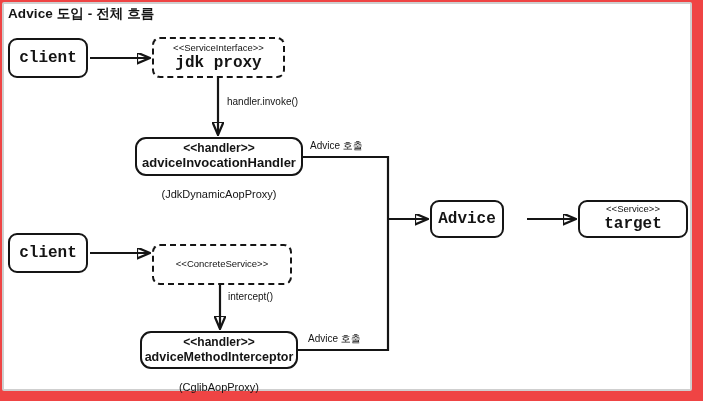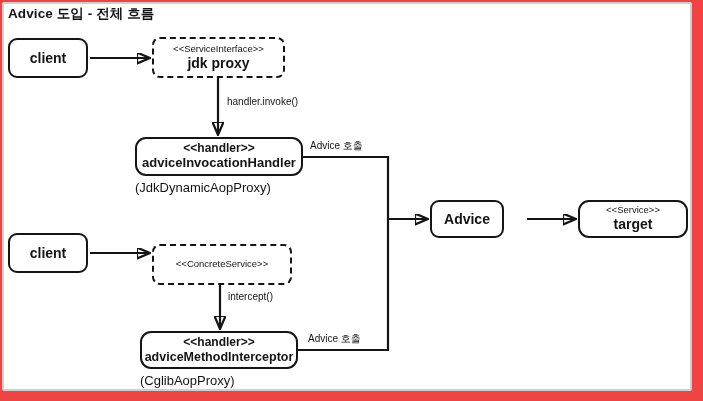--- a/index.html
+++ b/index.html
@@ -40,39 +40,40 @@
     flex-direction: column;
     align-items: center;
     justify-content: center;
     text-align: center;
     line-height: 1.15;
     white-space: nowrap;
   }
   .node.dashed { border: 2px dashed #151515; border-radius: 8px; }
 
   .node .stereotype { font-size: 9.5px; font-weight: normal; }
-  .node .big-label  { font-size: 14px;  font-weight: bold; }
+  .node .big-label  { font-size: 16px;  font-weight: bold; font-family: Liberation Mono, monospace; }
   .node .mid-label  { font-size: 13px;  font-weight: bold; }
   .node .small-head { font-size: 12px;  font-weight: bold; }
 
   .n-client1 { left: 8px;   top: 38px;  width: 80px;  height: 40px; }
   .n-jdk     { left: 152px; top: 37px;  width: 133px; height: 41px; }
   .n-h1      { left: 135px; top: 137px; width: 168px; height: 39px; border-radius: 11px; }
   .n-advice  { left: 430px; top: 200px; width: 74px;  height: 38px; }
-  .n-target  { left: 578px; top: 200px; width: 110px; height: 38px; border-radius: 11px; }
+  .n-target  { left: 578px; top: 200px; width: 110px; height: 38px; }
   .n-client2 { left: 8px;   top: 233px; width: 80px;  height: 40px; }
   .n-cglib   { left: 152px; top: 244px; width: 140px; height: 41px; }
   .n-h2      { left: 140px; top: 331px; width: 158px; height: 38px; border-radius: 11px; }
   .n-h2 .mid-label { font-size: 12.5px; }
 
   .caption {
     position: absolute;
-    text-align: left;
-    font-size: 13px;
+    text-align: center;
+    font-size: 11px;
     white-space: nowrap;
+    margin-top: 8px;
   }
   .cap-1 { left: 135px; top: 180px; width: 168px; }
   .cap-2 { left: 140px; top: 373px; width: 158px; }
 
   .edge-label {
     position: absolute;
     font-size: 10px;
     white-space: nowrap;
     background: #ffffff;
     padding: 0 1px;

